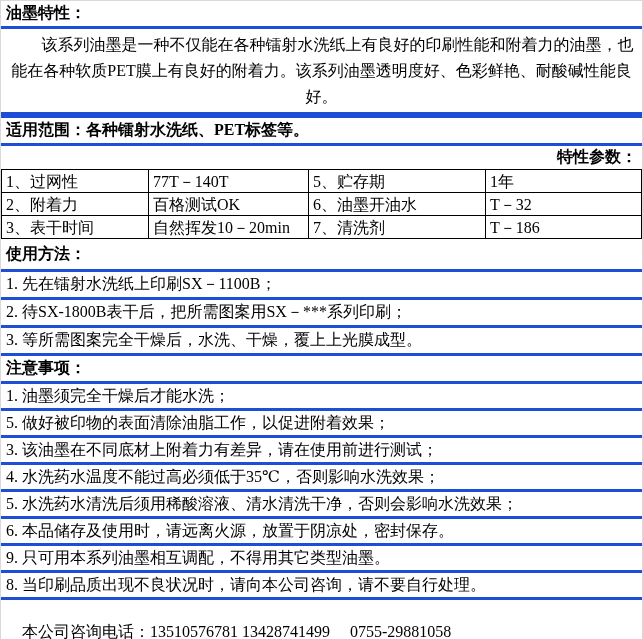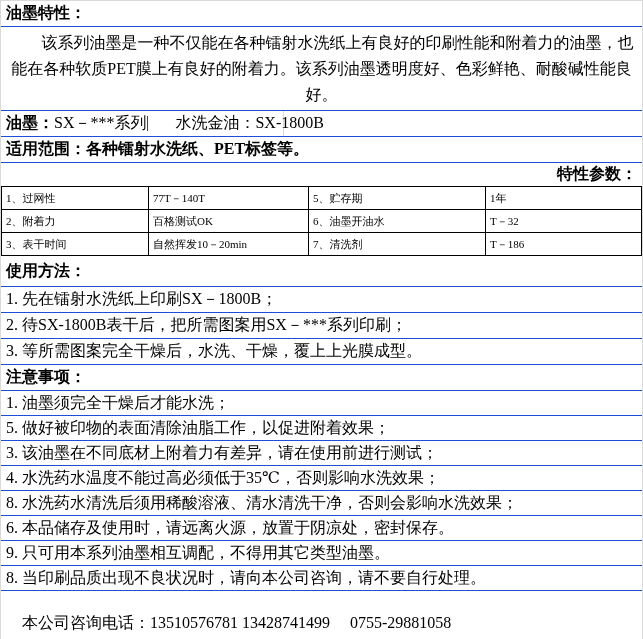--- a/index.html
+++ b/index.html
@@ -11,21 +11,21 @@
   .page {
     width: 643px;
     min-height: 639px;
     box-sizing: border-box;
     border: 1px solid #d9d9d9;
     background: #ffffff;
   }
   .row {
     padding: 2px 5px 3px 5px;
     line-height: 20px;
-    border-bottom: 1px solid #1d4ed8;
+    border-bottom: 3px solid #1d4ed8;
     white-space: pre-wrap;
   }
   .bold { font-weight: bold; }
   .intro-row { line-height: 26px; padding-top: 3px; padding-bottom: 2px; text-align: center; }
   .ink-row { display: flex; padding: 0; }
   .ink-row .ink-cell-left {
     width: 283px;
     box-sizing: border-box;
     border-right: 1px solid #d9d9d9;
     padding: 2px 0 3px 5px;
@@ -39,21 +39,21 @@
     background: #444444;
     vertical-align: text-bottom;
     margin: 0 1px;
   }
   .wash-label { margin-left: 26px; }
   .params-header-row { border-bottom: none; padding-top: 1px; padding-bottom: 2px; text-align: right; }
   table.params {
     width: 100%;
     border-collapse: collapse;
     table-layout: fixed;
-    font-size: 11px;
+    font-size: 16px;
   }
   table.params td {
     border: 1px solid #000000;
     padding: 1px 4px;
     line-height: 19px;
     height: 20px;
     overflow: hidden;
     white-space: nowrap;
   }
   col.c1 { width: 147px; }
@@ -65,23 +65,20 @@
 </head>
 <body>
 
 <div class="page">
 
   <div class="row bold">油墨特性：</div>
 
   <div class="row intro-row">　　该系列油墨是一种不仅能在各种镭射水洗纸上有良好的印刷性能和附着力的油墨，也能在各种软质PET膜上有良好的附着力。该系列油墨透明度好、色彩鲜艳、耐酸碱性能良好。</div>
 
   <div class="row ink-row">
-    <div class="ink-cell-left">
-      <span class="bold">油墨：</span><span>SX－***系列</span><span class="tick"></span><span class="wash-label">水洗金油：</span><span>SX-1800B</span>
-    </div>
     <div class="ink-cell-right"></div>
   </div>
 
   <div class="row bold">适用范围：各种镭射水洗纸、PET标签等。</div>
 
   <div class="row bold params-header-row">特性参数：</div>
 
   <table class="params">
     <colgroup>
         <col class="c1">
@@ -105,30 +102,30 @@
       <tr>
         <td>3、表干时间</td>
         <td>自然挥发10－20min</td>
         <td>7、清洗剂</td>
         <td>T－186</td>
       </tr>
     </tbody>
   </table>
 
   <div class="row bold section-header-row">使用方法：</div>
-  <div class="row">1. 先在镭射水洗纸上印刷SX－1800B；</div>
+  <div class="row">1. 先在镭射水洗纸上印刷SX－1100B；</div>
   <div class="row">2. 待SX-1800B表干后，把所需图案用SX－***系列印刷；</div>
   <div class="row">3. 等所需图案完全干燥后，水洗、干燥，覆上上光膜成型。</div>
 
   <div class="row bold">注意事项：</div>
   <div class="row note-row">1. 油墨须完全干燥后才能水洗；</div>
   <div class="row note-row">5. 做好被印物的表面清除油脂工作，以促进附着效果；</div>
   <div class="row note-row">3. 该油墨在不同底材上附着力有差异，请在使用前进行测试；</div>
   <div class="row note-row">4. 水洗药水温度不能过高必须低于35℃，否则影响水洗效果；</div>
-  <div class="row note-row">8. 水洗药水清洗后须用稀酸溶液、清水清洗干净，否则会影响水洗效果；</div>
+  <div class="row note-row">5. 水洗药水清洗后须用稀酸溶液、清水清洗干净，否则会影响水洗效果；</div>
   <div class="row note-row">6. 本品储存及使用时，请远离火源，放置于阴凉处，密封保存。</div>
   <div class="row note-row">9. 只可用本系列油墨相互调配，不得用其它类型油墨。</div>
   <div class="row note-row">8. 当印刷品质出现不良状况时，请向本公司咨询，请不要自行处理。</div>
 
   <div class="row">
     <span>本公司咨询电话：</span><span>13510576781 13428741499　 0755-29881058</span>
   </div>
 
 </div>
 

